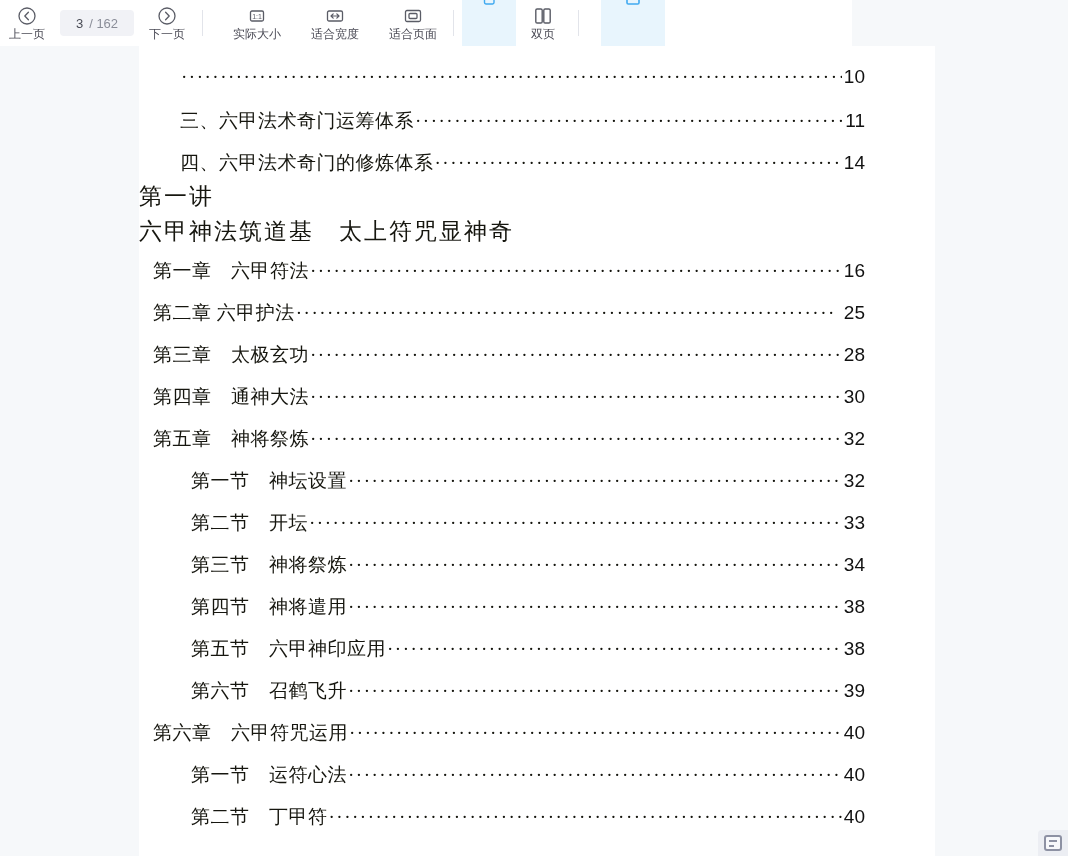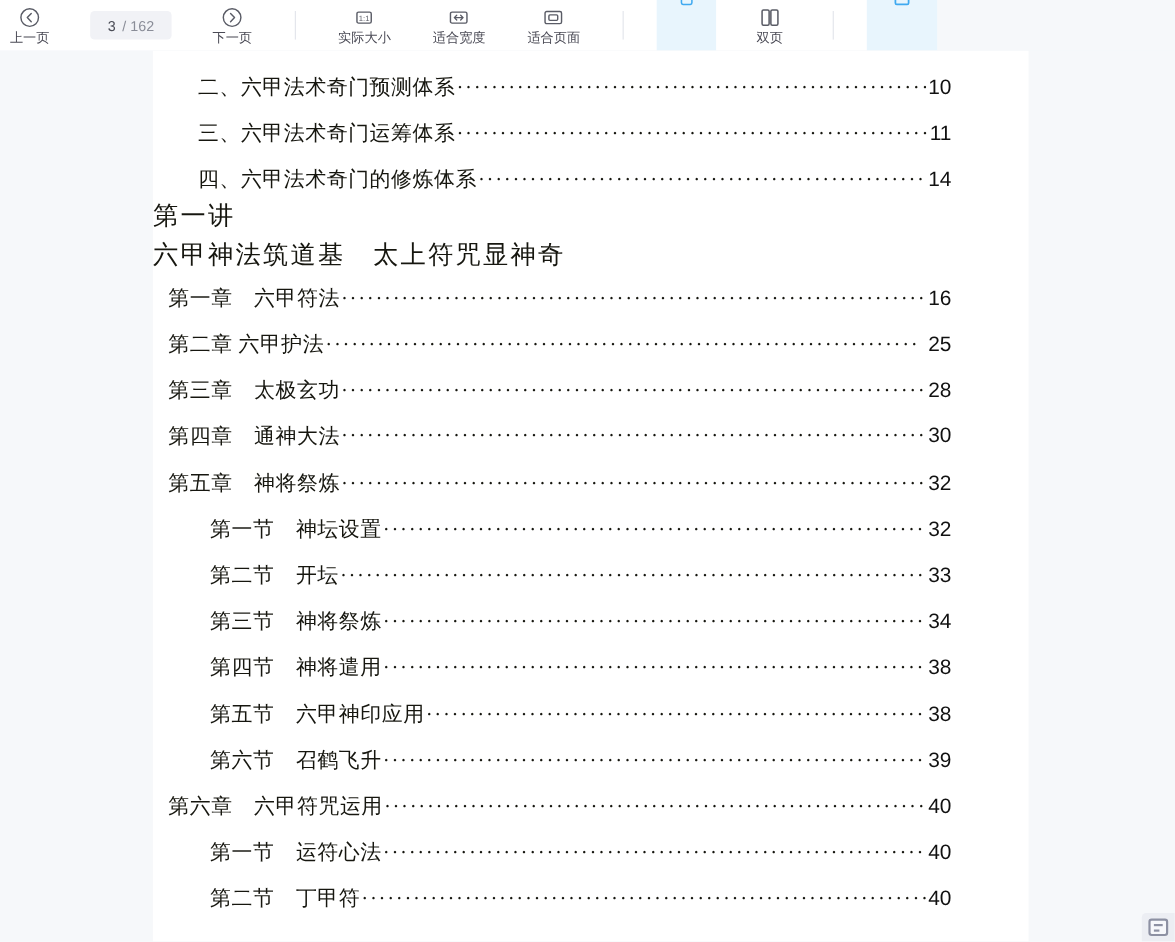--- a/index.html
+++ b/index.html
@@ -12,21 +12,21 @@
   }
 
   
   #toolbar {
     position: absolute;
     top: 0; left: 0;
     width: 852px; height: 46px;
     background: #ffffff;
     display: flex;
     align-items: stretch;
-    justify-content: space-between;
+    justify-content: flex-start;
     gap: 0px;
   }
   .tb-btn {
     display: flex;
     flex-direction: column;
     align-items: center;
     justify-content: center;
     min-width: 54px;
     height: 46px;
     padding: 2px 8px 1px 8px;
@@ -39,21 +39,21 @@
     height: 20px;
     line-height: 20px;
     margin-bottom: 1px;
   }
   .tb-btn .tb-lab {
     font-size: 12px;
     line-height: 14px;
     white-space: nowrap;
     color: #4a4a55;
   }
-  .tb-btn.wide { min-width: 62px; }
+  .tb-btn.wide { min-width: 62px; margin-left: 14px; }
   .tb-btn.active { background: #e8f5fd; gap: 38px; }
   .tb-btn.active .tb-lab { color: #3fa9f0; }
   .tb-sep {
     width: 1px;
     height: 26px;
     background: #e2e4ea;
     align-self: center;
     margin: 0 8px;
   }
   #page-indicator {
@@ -266,21 +266,20 @@
     <span class="tb-lab">连续阅读</span>
   </div>
 
 </div>
 
 <div id="viewer">
   <div id="page-sheet">
     <div id="page-inner">
 
     <div class="toc-line lvl-a" style="position: absolute; left: 0px; right: 70px; top: 20px;">
-          <span class="toc-title">二、六甲法术奇门预测体系</span>
           <span class="toc-dots">············································································································································</span>
           <span class="toc-page">10</span>
         </div>
         <div class="toc-line lvl-a" style="position: absolute; left: 0px; right: 70px; top: 62px;">
           <span class="toc-title">三、六甲法术奇门运筹体系</span>
           <span class="toc-dots">············································································································································</span>
           <span class="toc-page">11</span>
         </div>
         <div class="toc-line lvl-a" style="position: absolute; left: 0px; right: 70px; top: 104px;">
           <span class="toc-title">四、六甲法术奇门的修炼体系</span>

